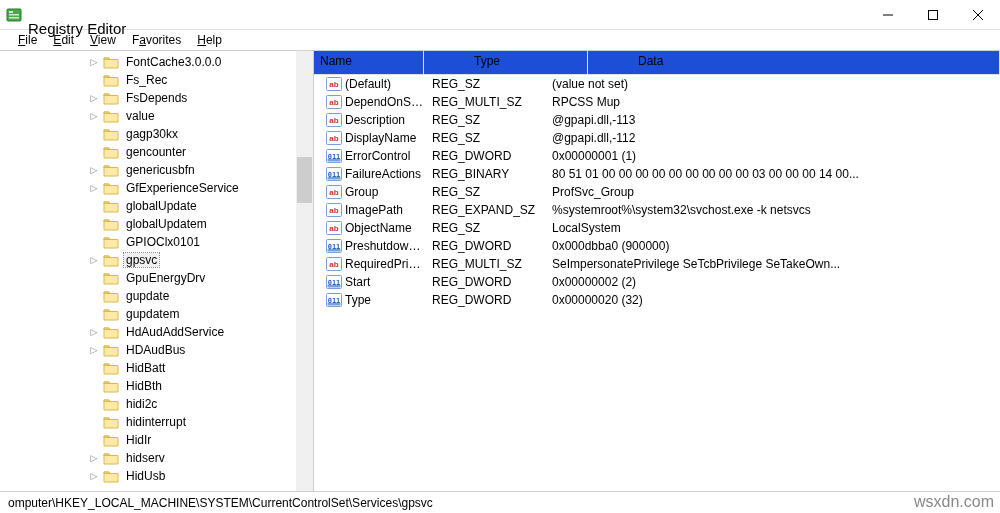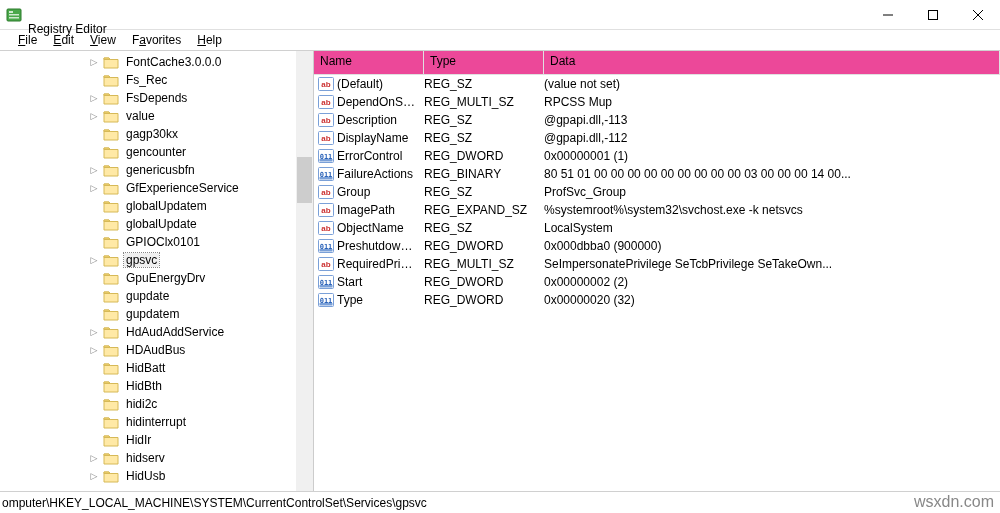--- a/index.html
+++ b/index.html
@@ -19,21 +19,21 @@
     border-bottom: 1px solid #e0e0e0;
     padding-left: 6px;
   }
   .titlebar .app-icon {
     width: 16px; height: 16px;
     margin-right: 6px;
     display: inline-flex; align-items: center; justify-content: center;
   }
   .titlebar .title {
     flex: 0 0 auto;
-    font-size: 12px;
+    font-size: 15px;
     margin-top: 28px;
   }
   .titlebar .spacer { flex: 1; }
   .winbtn {
     width: 45px; height: 30px;
     display: flex; align-items: center; justify-content: center;
     font-family: Arial, sans-serif;
     font-size: 14px;
   }
   
@@ -95,36 +95,37 @@
   }
   .tree-row.selected .label {
     outline: 1px dotted #888;
     background: #f0f0f0;
   }
   
   .list-header {
     display: flex;
     height: 24px;
     border-bottom: 1px solid #e0e0e0;
-    background: #ec4899;
+    background: #1d4ed8;
+    gap: 44px;
   }
   .list-header .col {
     border-right: 1px solid #e0e0e0;
     padding: 3px 6px;
     font-size: 12px;
     overflow: hidden;
   }
   .col-name { width: 110px; }
   .col-type { width: 120px; }
   .col-data { flex: 1; }
   .list-row {
     display: flex;
     height: 18px;
     align-items: center;
-    padding-left: 3px;
+    padding-left: 11px;
     white-space: nowrap;
   }
   .list-row .val-icon {
     width: 18px; height: 14px;
     display: inline-flex; align-items: center; justify-content: center;
     margin-right: 2px;
     flex-shrink: 0;
   }
   .list-row .cell {
     overflow: hidden;
@@ -145,21 +146,21 @@
   .scroll-track {
     position: absolute;
     right: 0; top: 0; bottom: 0;
     width: 17px;
     background: #f0f0f0;
   }
   
   .statusbar {
     height: 22px;
     border-top: 1px solid #d0d0d0;
-    padding: 2px 2px;
+    padding: 2px 8px;
     font-size: 12px;
     display: flex; align-items: center;
     overflow: hidden;
   }
   .wsxdn {
     position: absolute;
     right: 6px; bottom: 2px;
     font-size: 16px;
     color: #888;
   }
@@ -307,31 +308,31 @@
           <span class="label">GfExperienceService</span>
         </div>
         <div class="tree-row">
           <span class="expander"></span>
           <span class="folder-icon">
             <svg width="16" height="13" viewBox="0 0 16 13">
               <path d="M1 2 h5 l1.5 1.5 H15 V12 H1 Z" fill="#ffe9a6" stroke="#d6b957"></path>
               <path d="M1 2 h5 l1.5 1.5 H1 Z" fill="#f7d777" stroke="#d6b957"></path>
             </svg>
           </span>
+          <span class="label">globalUpdate</span>
+        </div>
+        <div class="tree-row">
+          <span class="expander"></span>
+          <span class="folder-icon">
+            <svg width="16" height="13" viewBox="0 0 16 13">
+              <path d="M1 2 h5 l1.5 1.5 H15 V12 H1 Z" fill="#ffe9a6" stroke="#d6b957"></path>
+              <path d="M1 2 h5 l1.5 1.5 H1 Z" fill="#f7d777" stroke="#d6b957"></path>
+            </svg>
+          </span>
           <span class="label">globalUpdatem</span>
-        </div>
-        <div class="tree-row">
-          <span class="expander"></span>
-          <span class="folder-icon">
-            <svg width="16" height="13" viewBox="0 0 16 13">
-              <path d="M1 2 h5 l1.5 1.5 H15 V12 H1 Z" fill="#ffe9a6" stroke="#d6b957"></path>
-              <path d="M1 2 h5 l1.5 1.5 H1 Z" fill="#f7d777" stroke="#d6b957"></path>
-            </svg>
-          </span>
-          <span class="label">globalUpdate</span>
         </div>
         <div class="tree-row">
           <span class="expander"></span>
           <span class="folder-icon">
             <svg width="16" height="13" viewBox="0 0 16 13">
               <path d="M1 2 h5 l1.5 1.5 H15 V12 H1 Z" fill="#ffe9a6" stroke="#d6b957"></path>
               <path d="M1 2 h5 l1.5 1.5 H1 Z" fill="#f7d777" stroke="#d6b957"></path>
             </svg>
           </span>
           <span class="label">GPIOClx0101</span>

